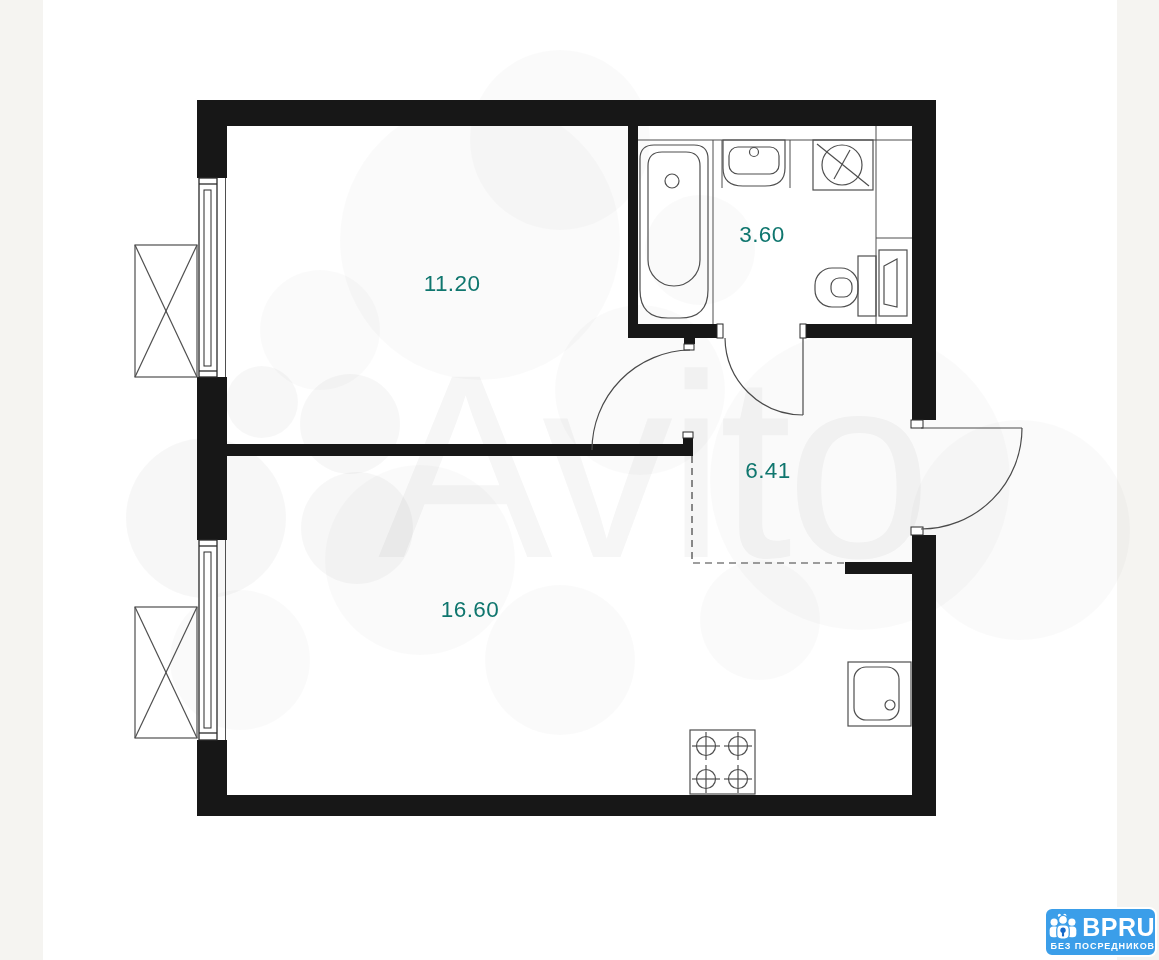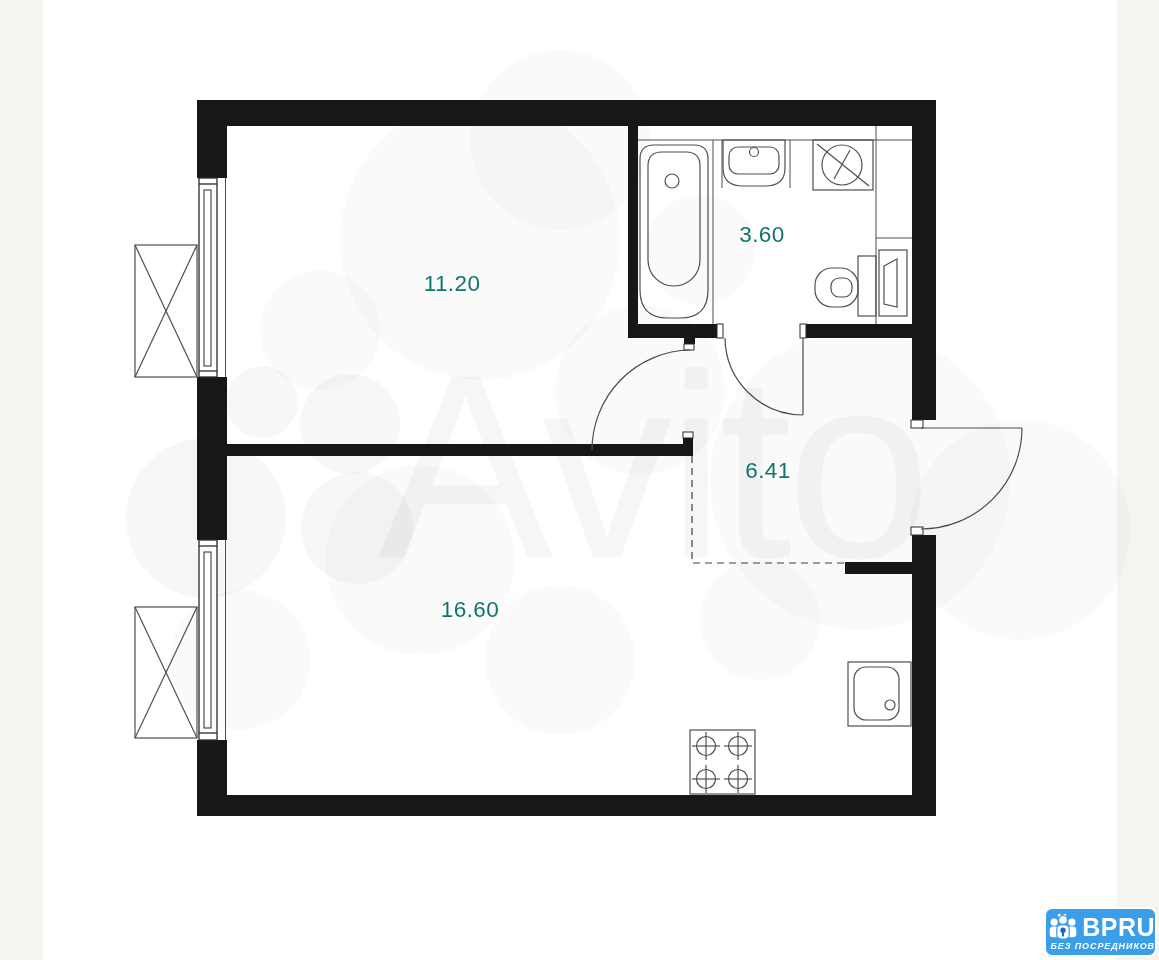--- a/index.html
+++ b/index.html
@@ -26,21 +26,21 @@
   }
   
   #badge{
     position:absolute;left:1044px;top:907px;width:113px;height:50px;
     background:#3B9EE9;border:2px solid #ffffff;border-radius:8px;
     box-sizing:border-box;display:flex;flex-direction:column;
     align-items:flex-end;justify-content:center;color:#ffffff;
   }
   .badge-row{display:flex;align-items:center;gap:3px;margin-top:-1px;}
   .badge-brand{font-size:25px;font-weight:bold;letter-spacing:0.5px;line-height:1;}
-  .badge-sub{font-size:9px;font-weight:bold;letter-spacing:0.9px;line-height:1;margin-top:0;white-space:nowrap;font-style:italic;}
+  .badge-sub{font-size:9px;font-weight:bold;letter-spacing:0.9px;line-height:1;margin-top:0;white-space:nowrap;}
 </style>
 </head>
 <body>
 
 <div id="canvas">
 
   <div class="band band-left"></div>
   <div class="band band-right"></div>
 
   <div id="watermark">

